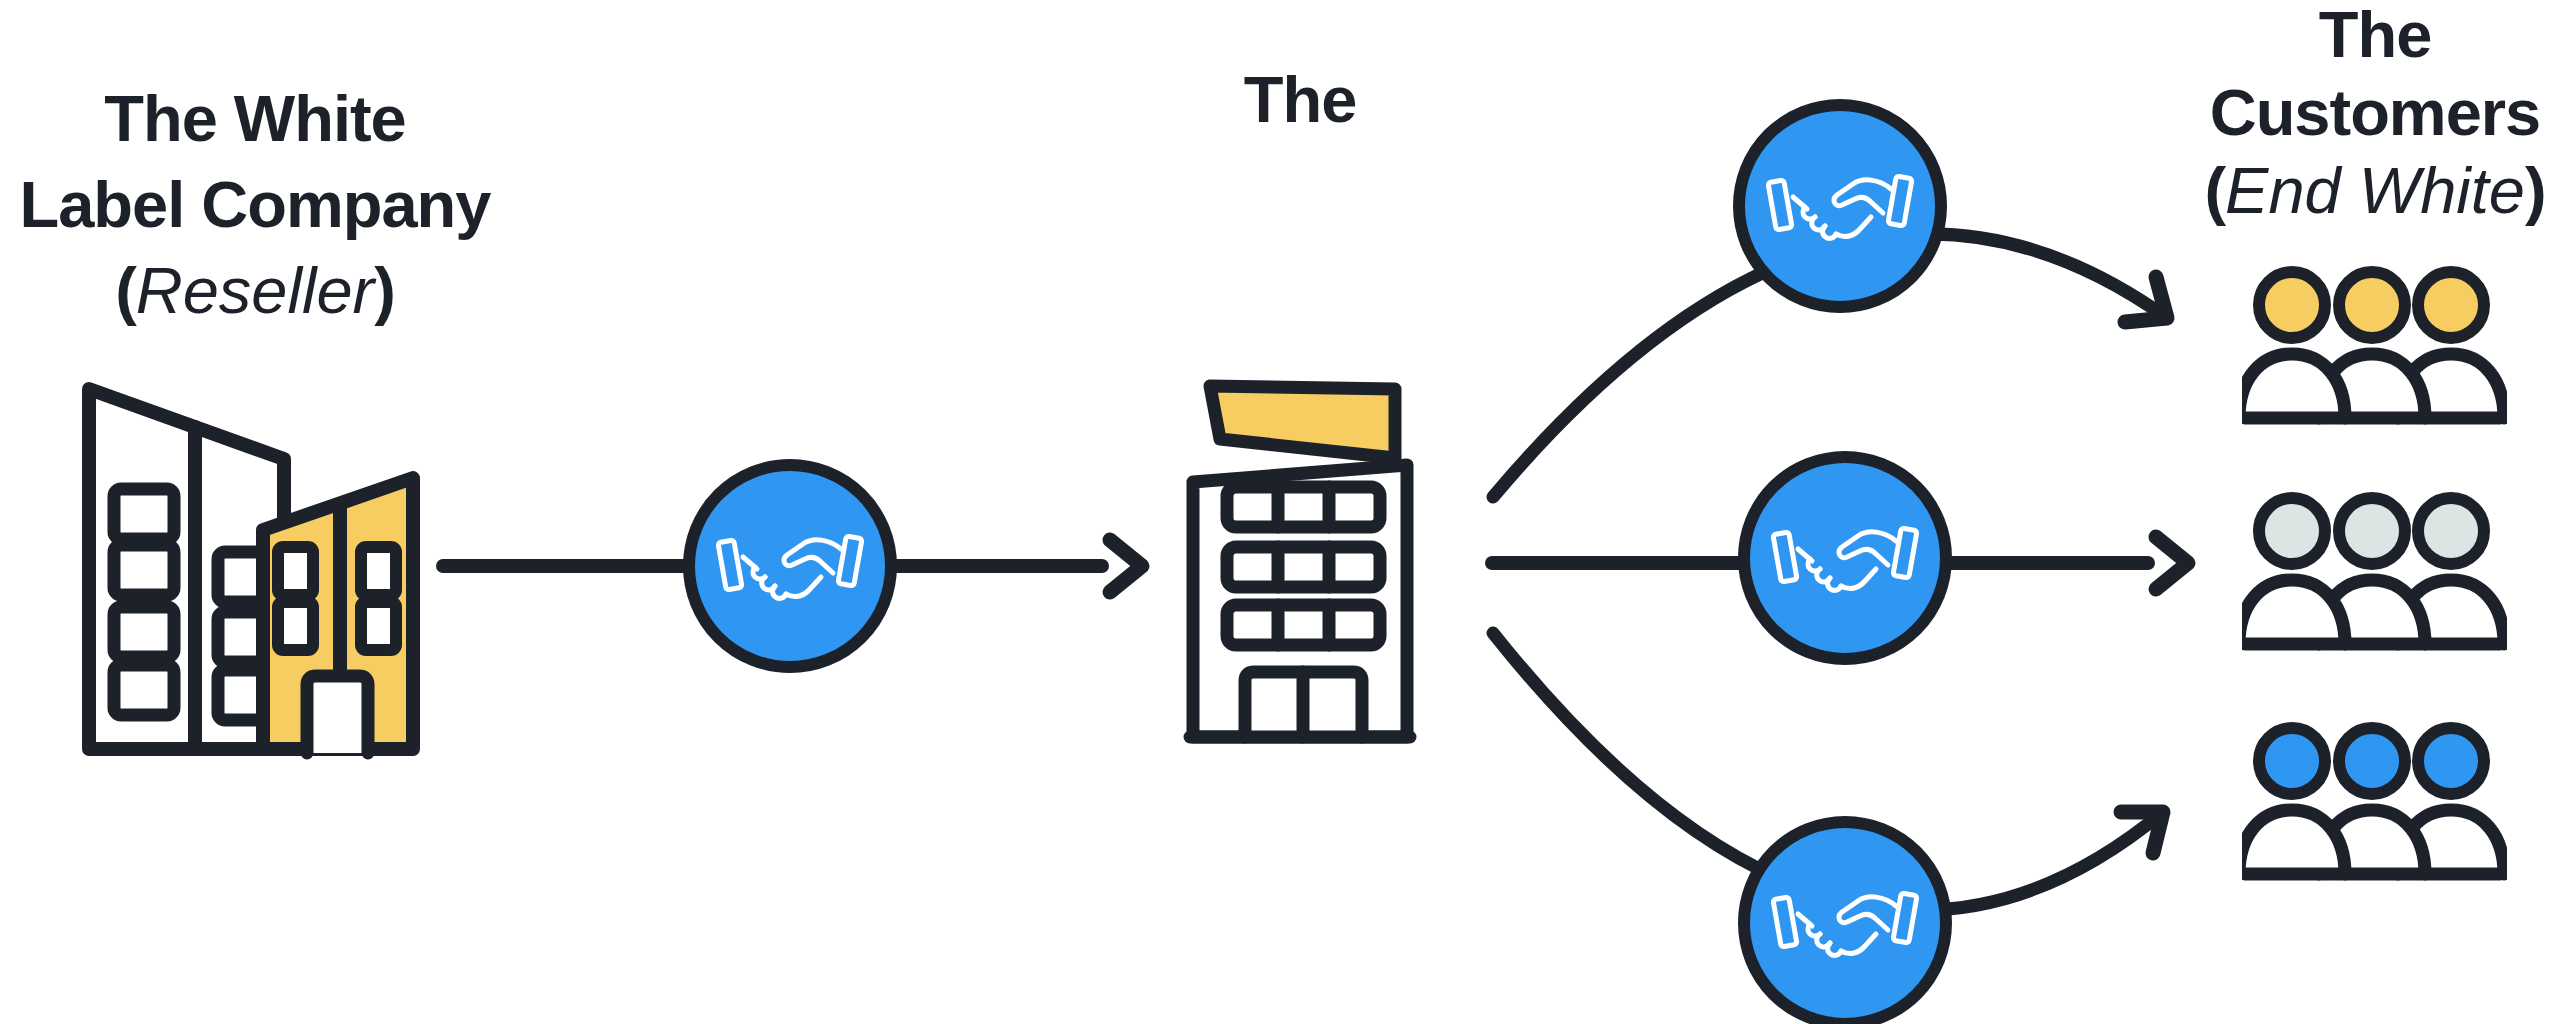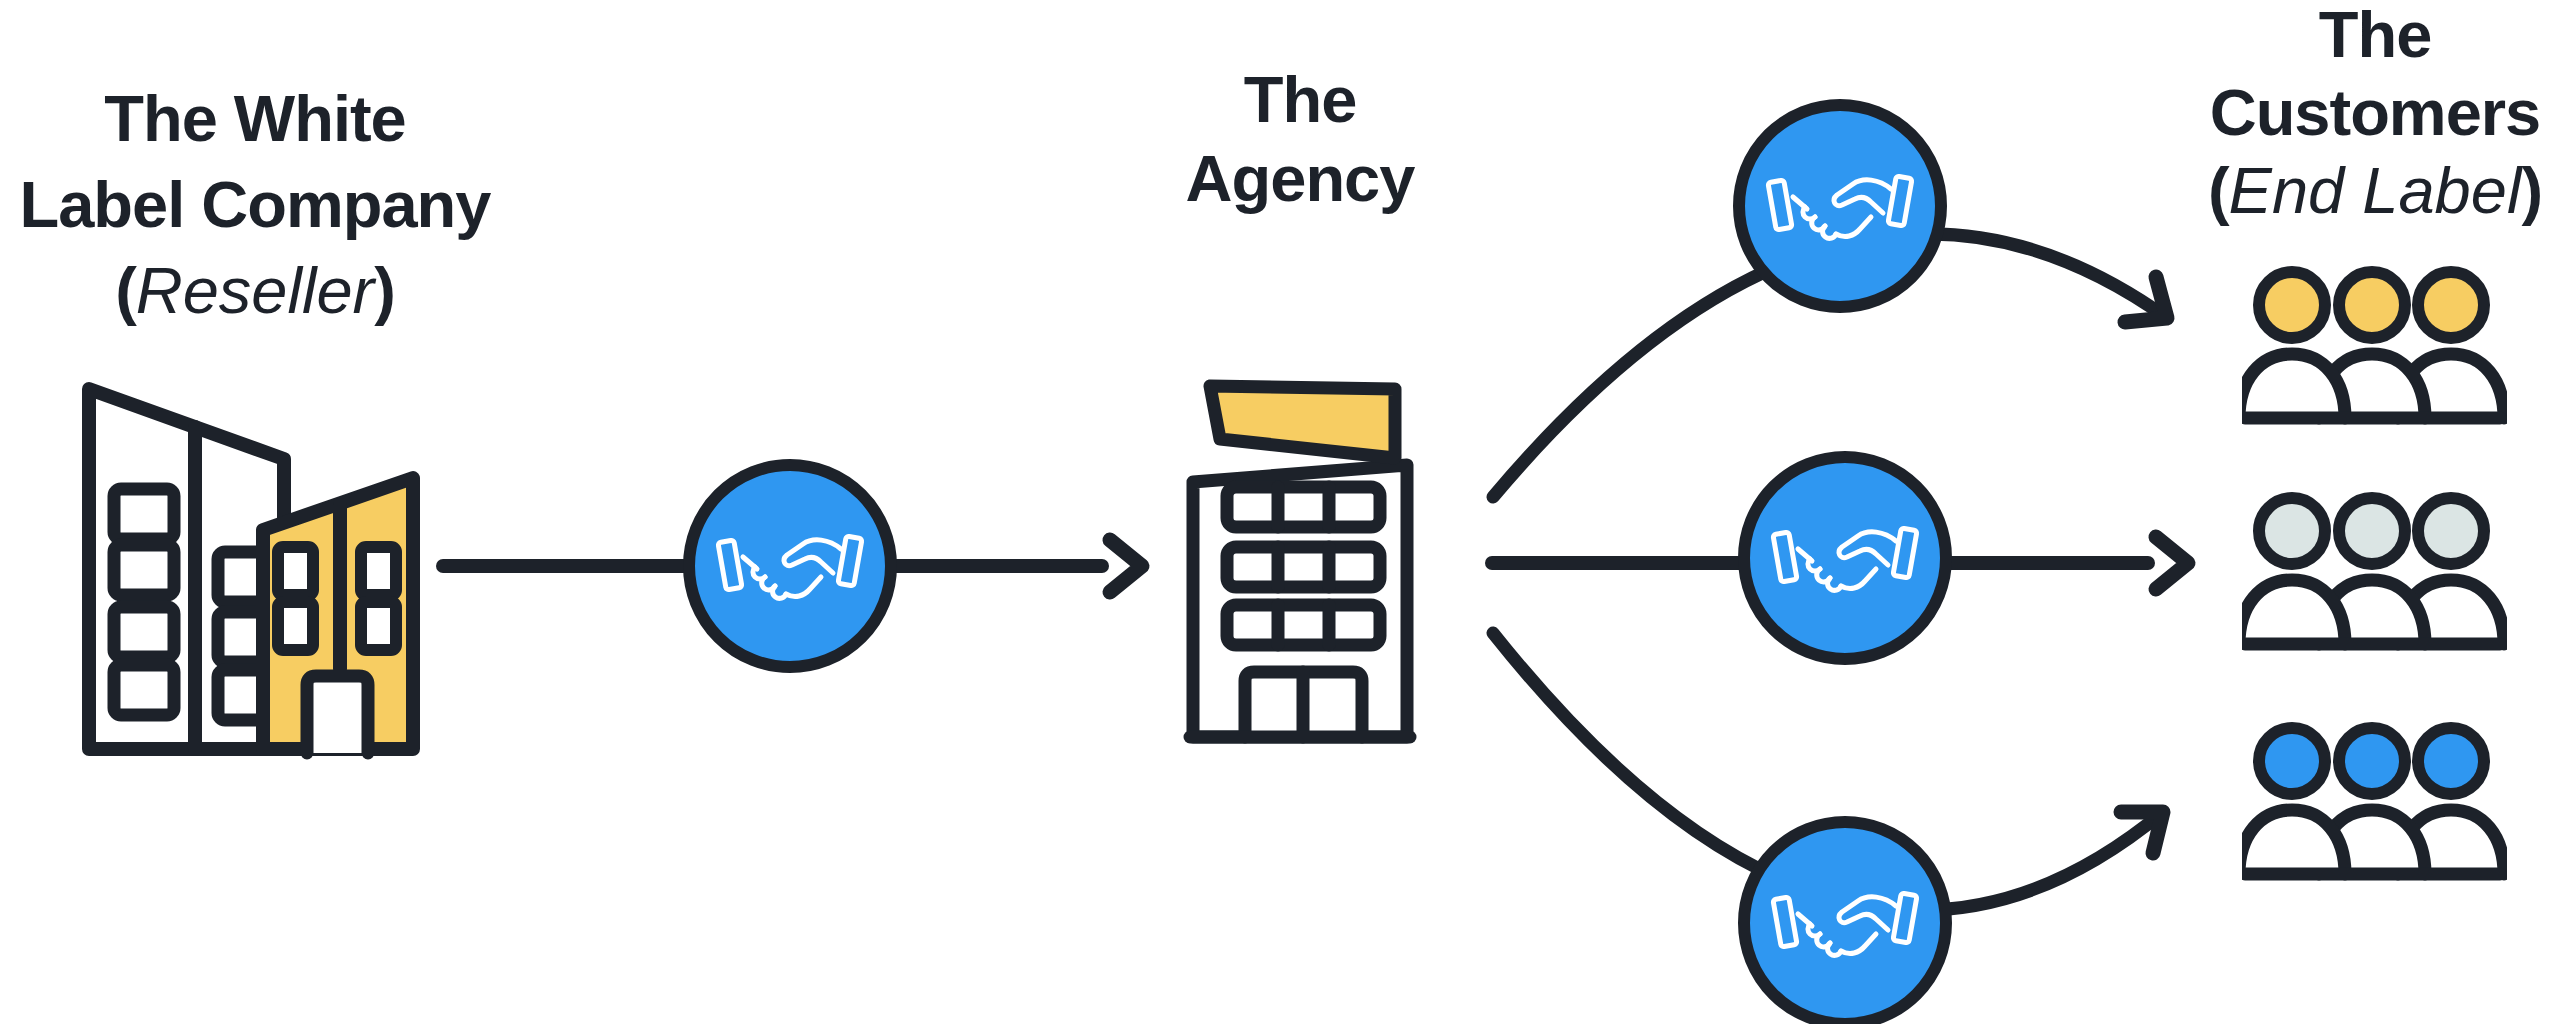--- a/index.html
+++ b/index.html
@@ -34,27 +34,26 @@
 <div class="stage">
 
   <div class="node-title title-provider">
     <span class="line">The White</span>
     <span class="line">Label Company</span>
     <span class="line role-line"><span>(</span><i>Reseller</i><span>)</span></span>
   </div>
 
   <div class="node-title title-agency">
     <span class="line">The</span>
-    <span class="line">Agency</span>
   </div>
 
   <div class="node-title title-customers">
     <span class="line">The</span>
     <span class="line">Customers</span>
-    <span class="line role-line"><span>(</span><i>End Label</i><span>)</span></span>
+    <span class="line role-line"><span>(</span><i>End White</i><span>)</span></span>
   </div>
 
   <svg class="abs" style="left:0;top:0" width="2560" height="1024" viewBox="0 0 2560 1024">
 
     <g>
       <path class="arrow-line" d="M443 566 L 1102 566"></path>
       <path class="arrow-head" d="M1110 540 L 1142 566 L 1110 592"></path>
     </g>
 
     <g>

